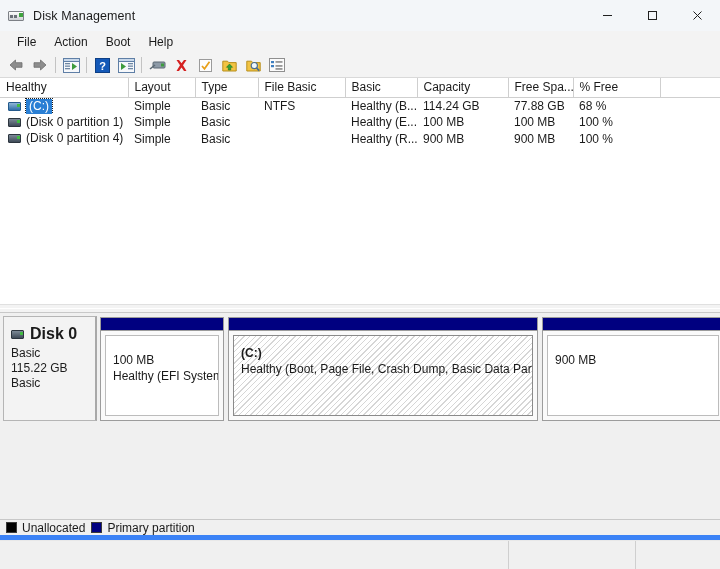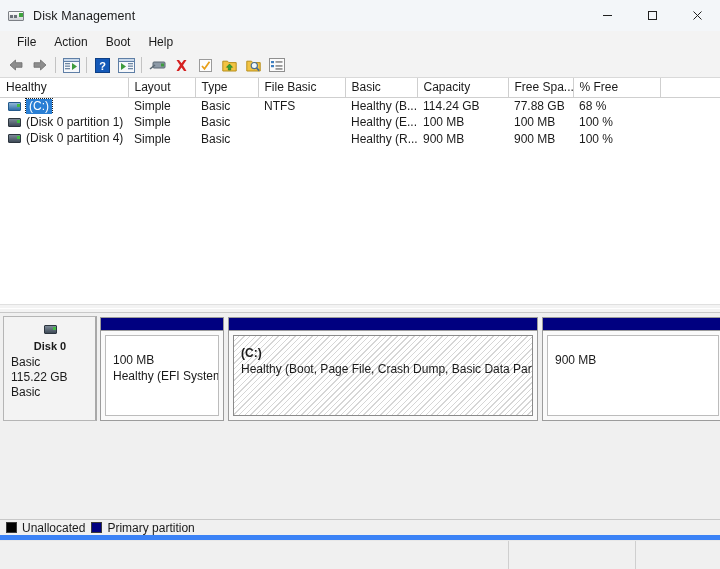--- a/index.html
+++ b/index.html
@@ -200,21 +200,21 @@
   .diskinfo {
     width: 94px;
     flex: 0 0 auto;
     background: #f3f3f3;
     border: 1px solid #b5b5b5;
     border-right: 2px solid #a8a8a8;
     padding: 8px 6px 0 7px;
   }
   .diskinfo .dline1 {
     display: flex; align-items: center; gap: 6px;
-    font-weight: bold; font-size: 11px; margin-bottom: 3px; flex-direction: column;
+    font-weight: bold; font-size: 16px; margin-bottom: 3px;
   }
   .diskinfo .dmeta {
     font-size: 12px; line-height: 15px; color: #1b1b1b;
   }
   .parts {
     flex: 1 1 auto;
     display: flex;
     gap: 4px;
     margin-left: 3px;
     padding-top: 1px;

